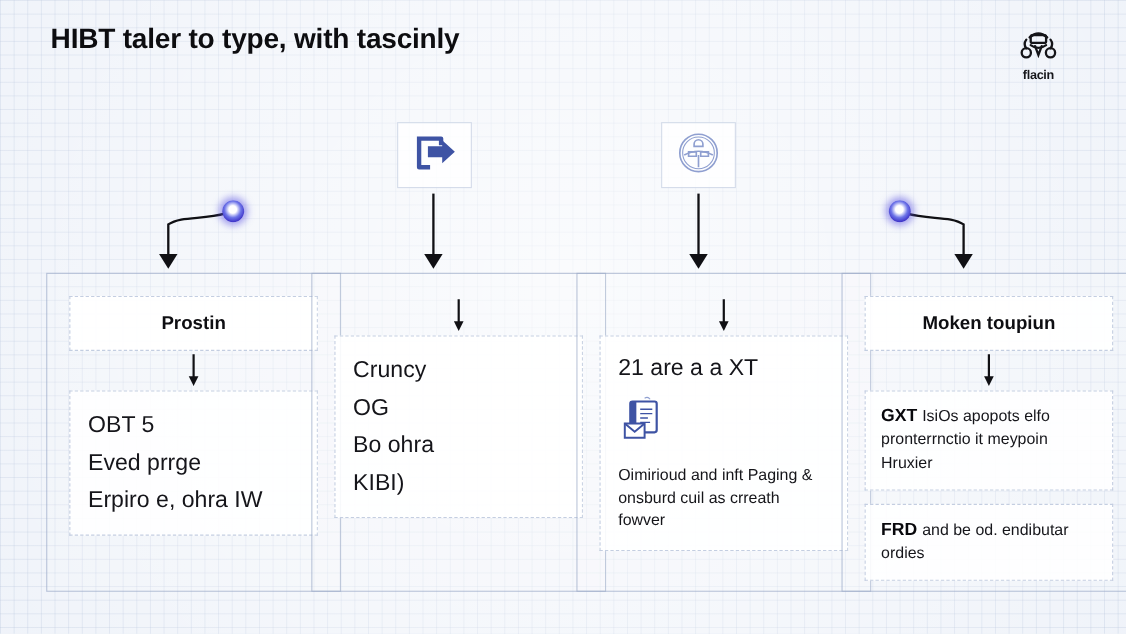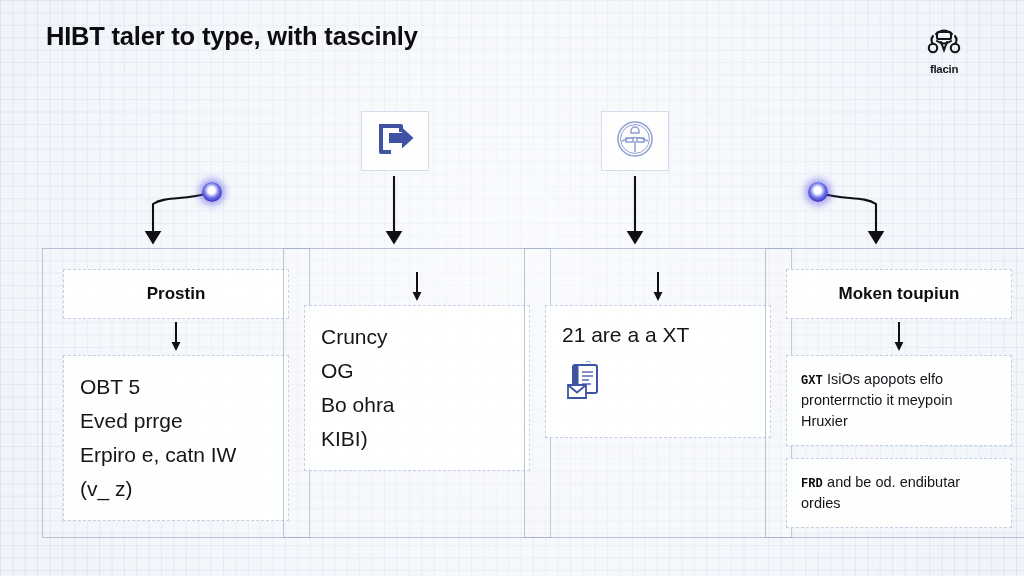--- a/index.html
+++ b/index.html
@@ -153,24 +153,23 @@
     white-space: nowrap;
   }
 
   .card .para {
     font-size: 14.5px;
     color: #15151a;
     line-height: 1.42;
   }
 
   .lead {
-    font-size: 12px;
+    font-size: 16px;
     font-weight: bold;
     color: #08080c;
-    font-family: Liberation Mono, monospace;
   }
 
   .inline-para {
     font-size: 14.5px;
     color: #15151a;
     line-height: 1.45;
   }
 
   .card-icon {
     margin: 7px 0 14px 2px;
@@ -257,22 +256,21 @@
     <div class="mini-arrow">
       <svg width="12" height="32">
           <path d="M6 1 L6 24" stroke="#101014" stroke-width="2" fill="none"></path>
           <path d="M1.6 21 L6 30 L10.4 21 Z" fill="#101014"></path>
         </svg>
     </div>
     <div class="body-stack">
       <div class="card">
         <div class="line">OBT 5</div>
         <div class="line">Eved prrge</div>
-        <div class="line">Erpiro e, catn IW</div>
-        <div class="line">(v_ z)</div>
+        <div class="line">Erpiro e, ohra IW</div>
       </div>
     </div>
   </div>
 
   <div class="column" id="col-1">
     <div class="mini-arrow">
       <svg width="12" height="32">
           <path d="M6 1 L6 24" stroke="#101014" stroke-width="2" fill="none"></path>
           <path d="M1.6 21 L6 30 L10.4 21 Z" fill="#101014"></path>
         </svg>
@@ -305,20 +303,21 @@
               <path d="M18 13 h11"></path>
                 <path d="M18 17 h11"></path>
                 <path d="M18 21 h7"></path>
                 <path d="M18 25 h9"></path>
             </g>
             <path d="M4 26 h18 v13 h-18 Z" fill="#ffffff" stroke="#3e53a4" stroke-width="1.8"></path>
             <path d="M4 26 L13 33.5 L22 26" fill="none" stroke="#3e53a4" stroke-width="1.8"></path>
             <path d="M22 3 q3 -2 5 1" fill="none" stroke="#8f9fd0" stroke-width="1"></path>
           </svg>
         </div>
+        <div class="para">Oimirioud and inft Paging &amp; onsburd cuil as crreath fowver</div>
       </div>
     </div>
   </div>
 
   <div class="column" id="col-3">
     <div class="col-header">Moken toupiun</div>
     <div class="mini-arrow">
       <svg width="12" height="32">
           <path d="M6 1 L6 24" stroke="#101014" stroke-width="2" fill="none"></path>
           <path d="M1.6 21 L6 30 L10.4 21 Z" fill="#101014"></path>

